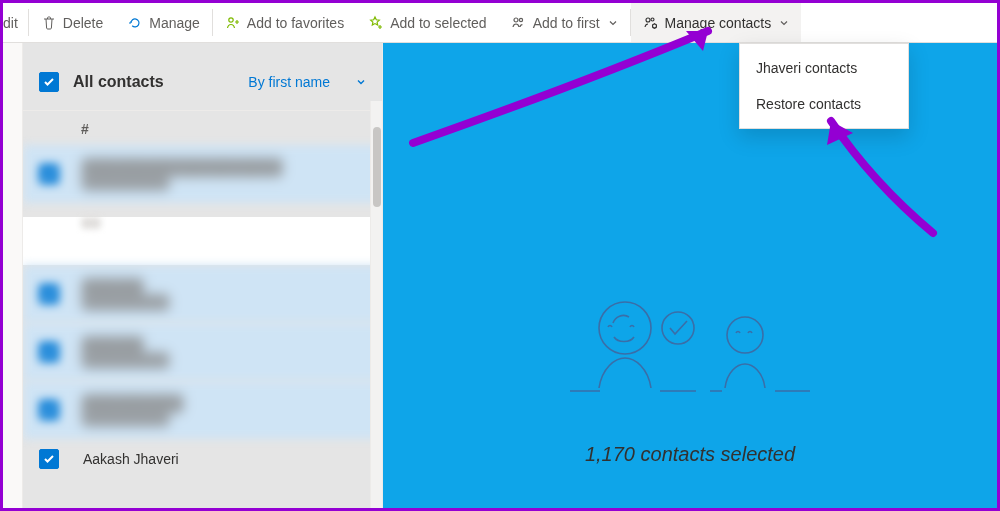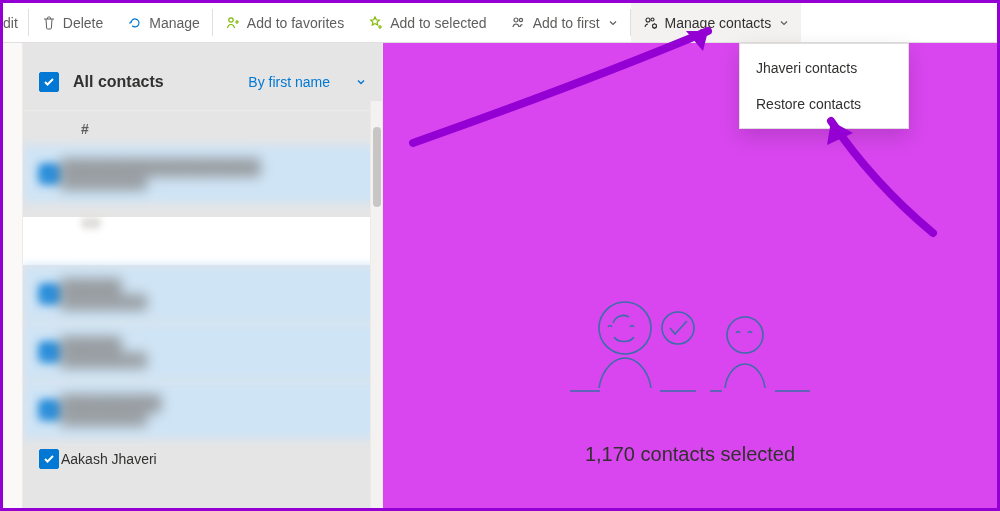--- a/index.html
+++ b/index.html
@@ -69,21 +69,22 @@
     width: 360px;
     display: flex;
     flex-direction: column;
     background: #e5e5e5;
     position: relative;
     border-right: 1px solid #edebe9;
   }
   .detail-pane {
     flex: 1 1 auto;
     position: relative;
-    background: #d946ef;
+    background: #0ea5e9;
+    font-style: italic;
   }
 
   
   .list-head {
     display: flex;
     align-items: center;
     height: 58px;
     padding: 0 16px;
     border-bottom: 1px solid #edebe9;
     margin-top: 10px;
@@ -126,21 +127,21 @@
     padding: 10px 16px 8px 58px;
     font-size: 14px;
     color: #605e5c;
     font-weight: 600;
   }
   .row {
     display: flex;
     align-items: center;
     height: 58px;
     padding: 0 16px;
-    gap: 2px;
+    gap: 24px;
   }
   .row.sel { background: #cfe4f5; }
   .row .name-col {
     display: flex;
     flex-direction: column;
     min-width: 0;
     flex: 1 1 auto;
   }
   .row .name {
     font-size: 14px;

